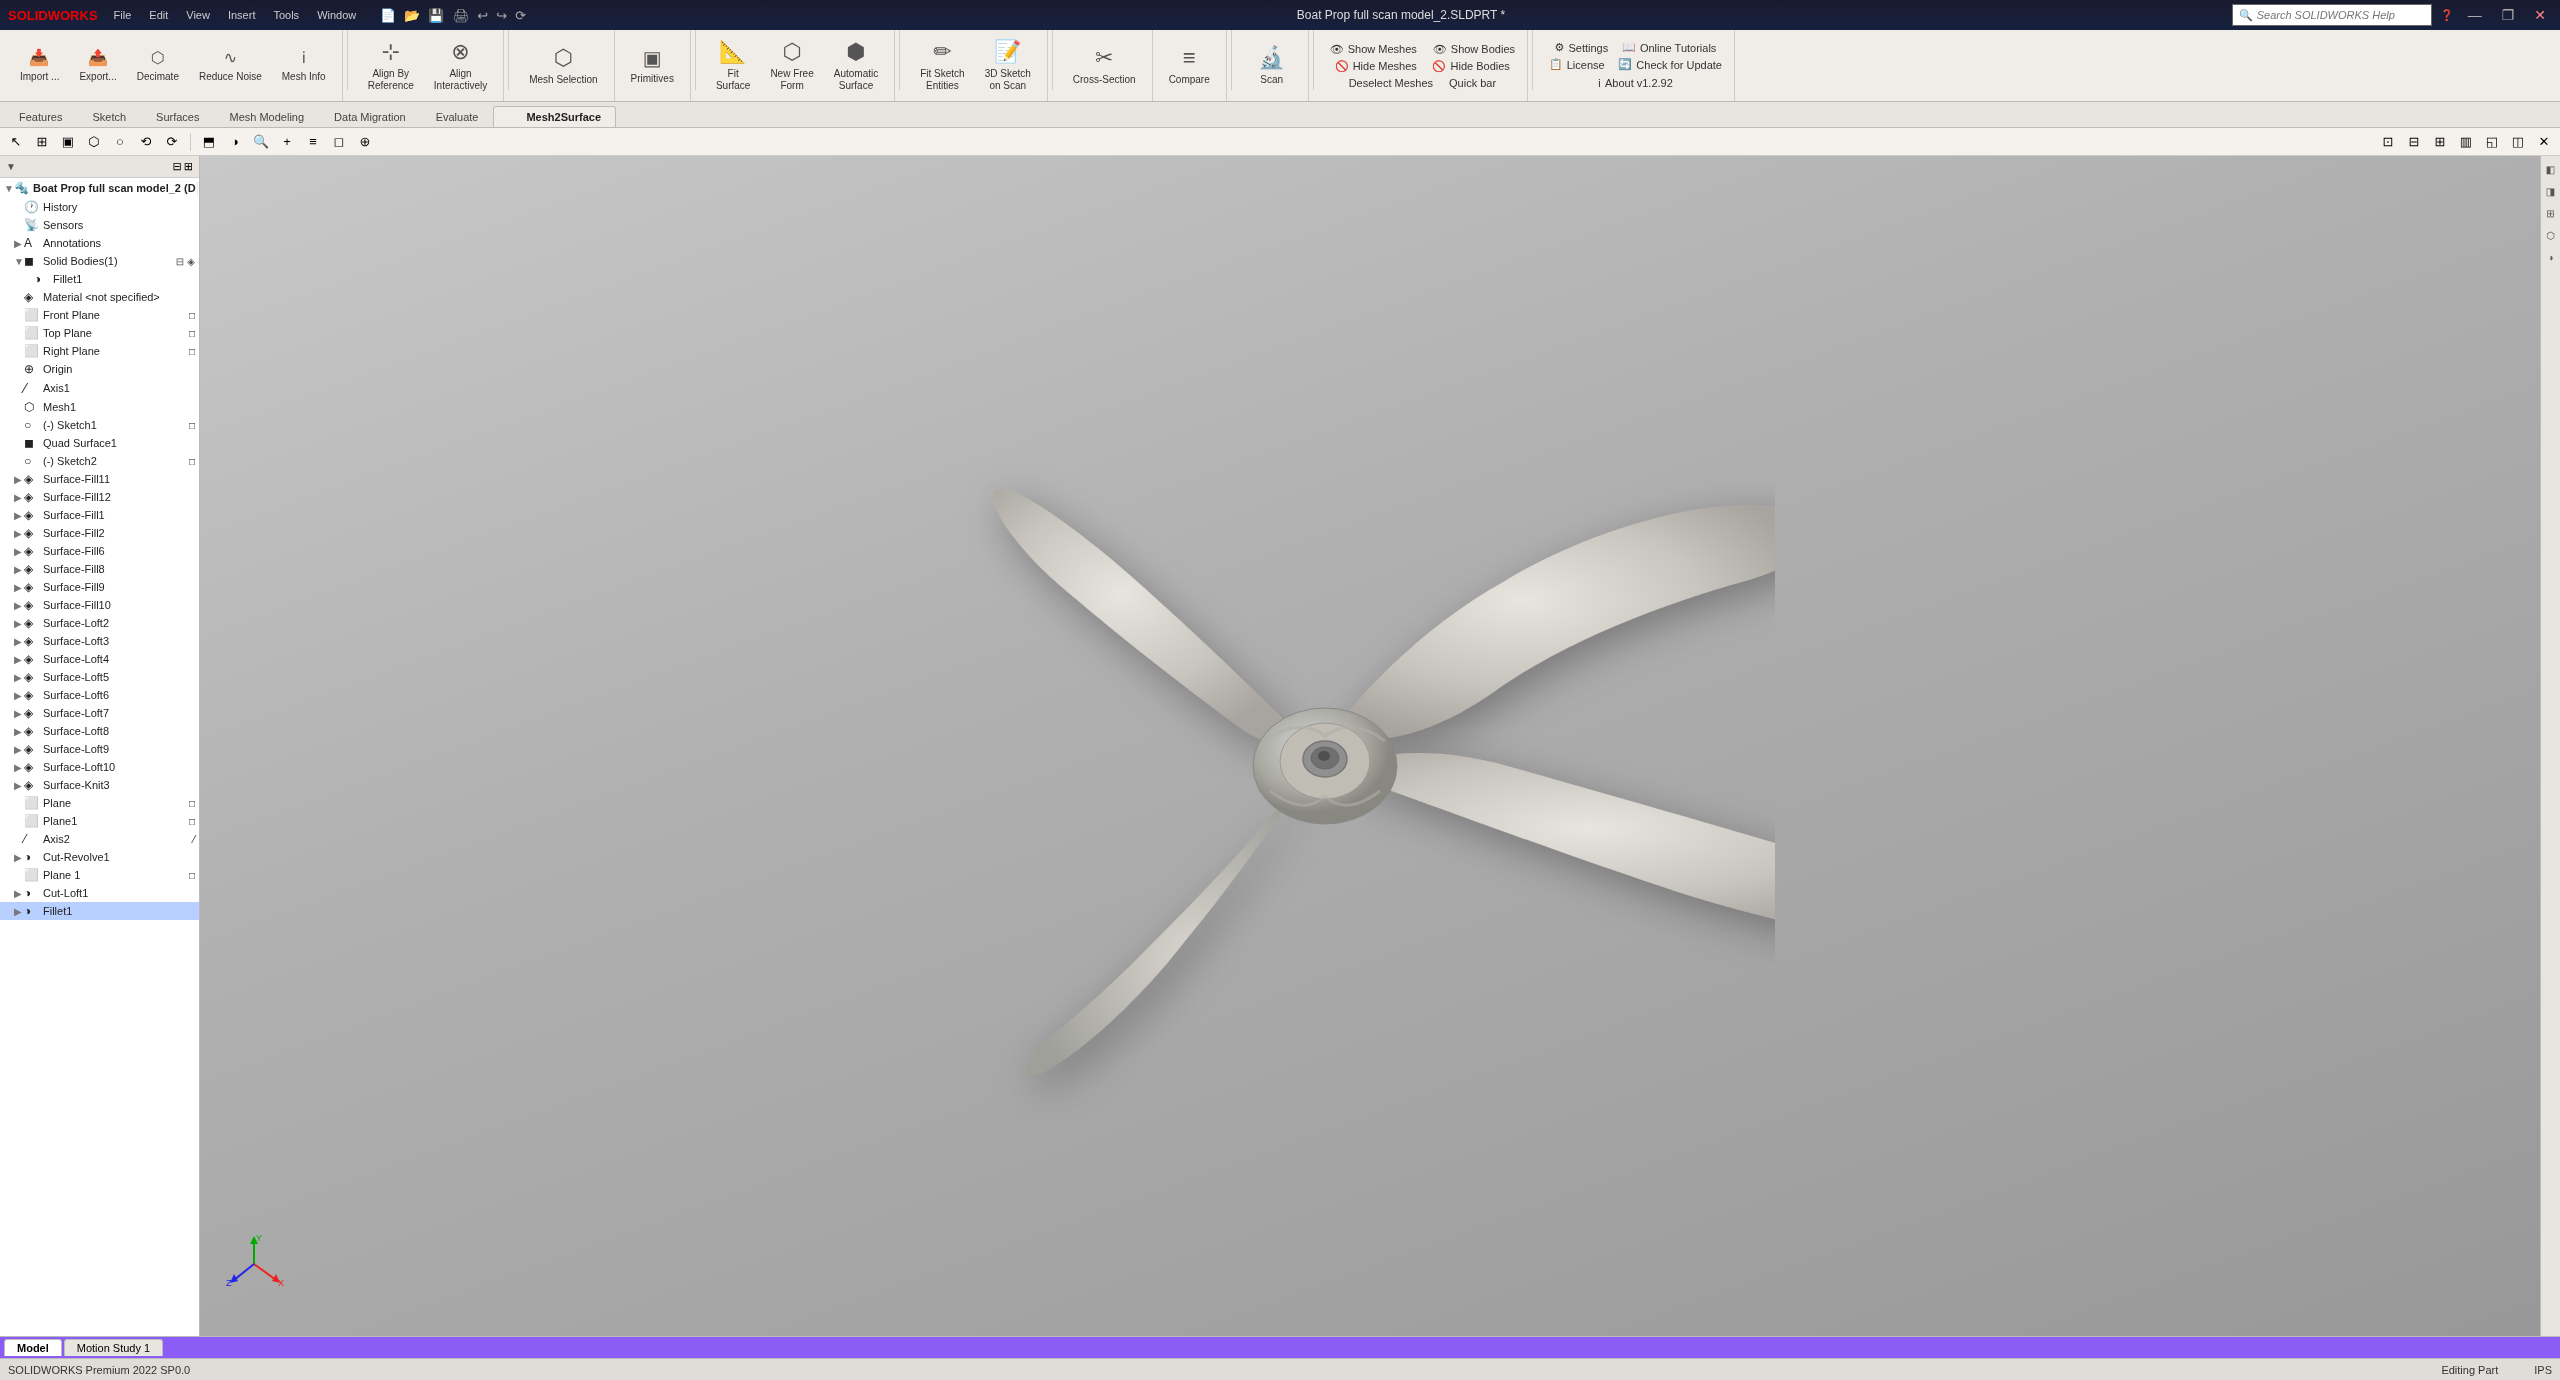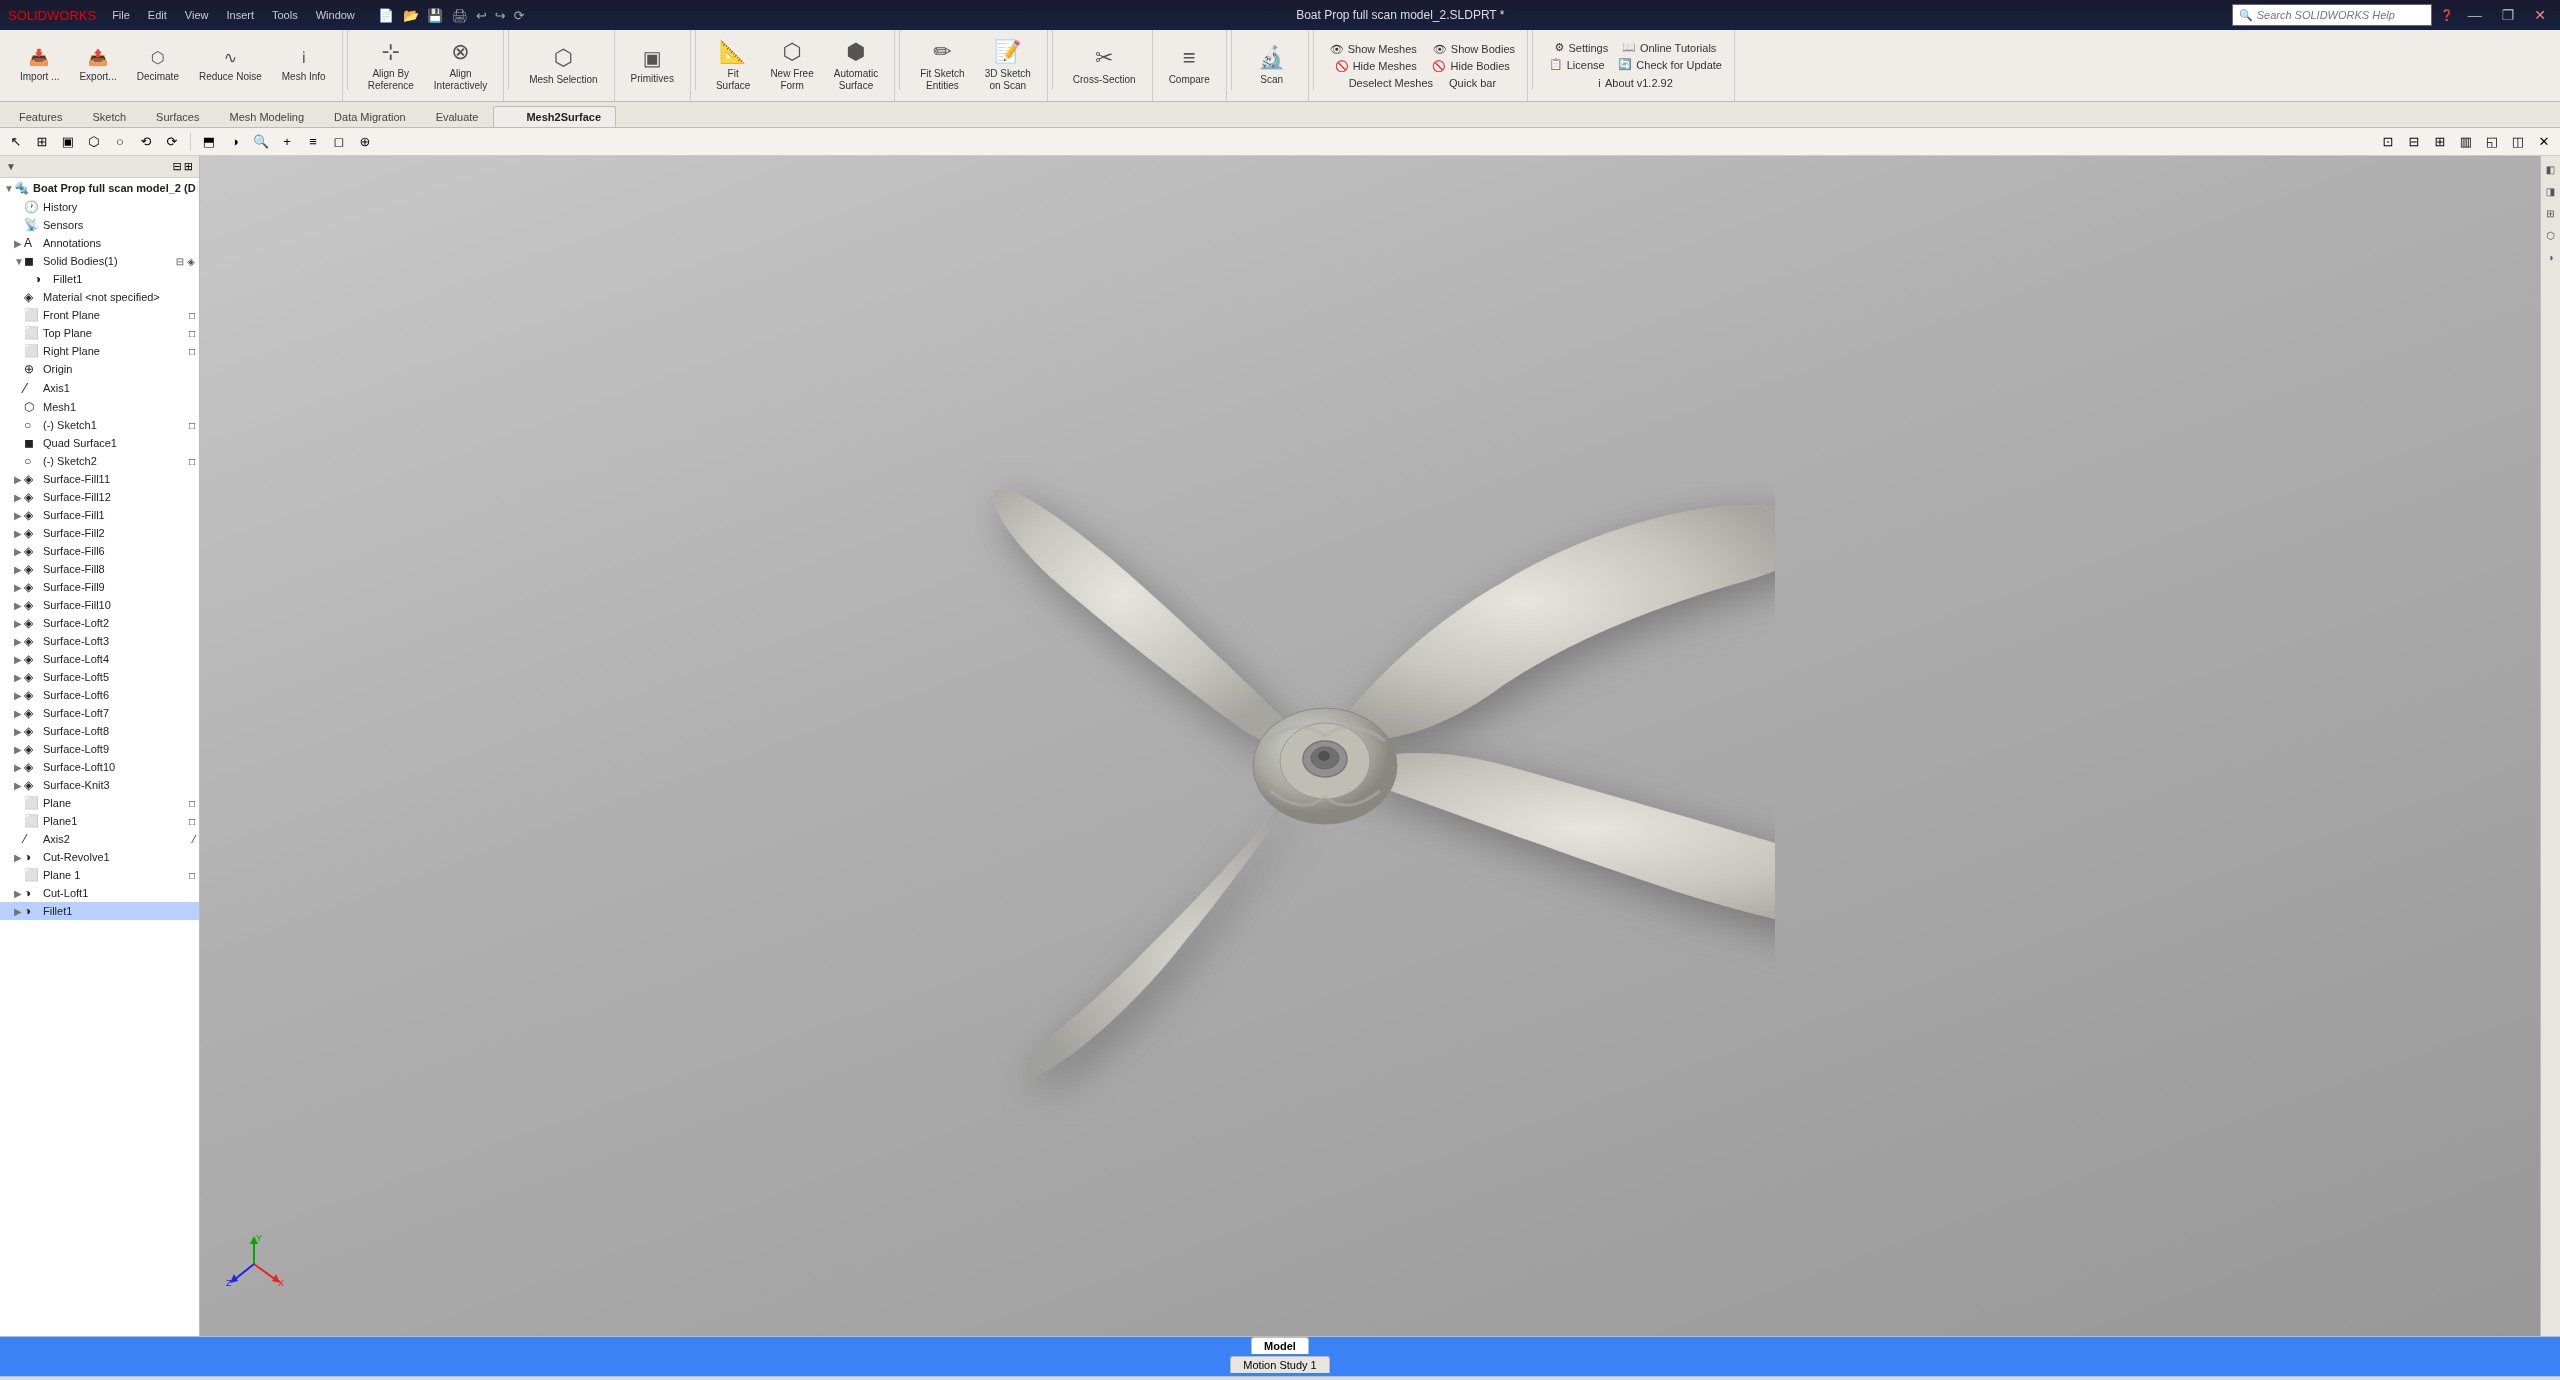--- a/index.html
+++ b/index.html
@@ -9,21 +9,21 @@
     #titlebar {
       height: 30px;
       background: linear-gradient(to bottom, #1a1a2e, #16213e);
       display: flex;
       align-items: center;
       justify-content: space-between;
       padding: 0 8px;
       color: #ccc;
     }
     #titlebar-left { display: flex; align-items: center; gap: 8px; }
-    #titlebar-logo { color: #e00; font-weight: normal; font-size: 13px; }
+    #titlebar-logo { color: #e00; font-weight: bold; font-size: 13px; }
     #titlebar-menus { display: flex; gap: 2px; }
     .title-menu { color: #ccc; padding: 2px 8px; cursor: pointer; font-size: 11px; }
     #titlebar-title { color: #ddd; font-size: 12px; padding-left: 44px; }
     #titlebar-right { display: flex; align-items: center; gap: 6px; }
     .title-btn { color: #aaa; font-size: 14px; cursor: pointer; padding: 2px 6px; }
 
     
     #searchbar {
       position: absolute;
       top: 3px;
@@ -199,28 +199,27 @@
       display: flex;
       align-items: center;
       padding: 0 8px;
       gap: 16px;
       font-size: 11px;
       color: #333;
     }
 
     
     #bottom-tabs {
-      height: 40px;
-      background: #3b82f6;
+      height: 22px;
+      background: #8b5cf6;
       border-top: 1px solid #bbb;
       display: flex;
       align-items: center;
       padding: 0 4px;
       gap: 2px;
-      flex-direction: column;
     }
     .bottom-tab {
       padding: 2px 12px;
       font-size: 11px;
       cursor: pointer;
       border: 1px solid #bbb;
       border-bottom: none;
       background: #e8e4de;
       border-radius: 3px 3px 0 0;
     }

